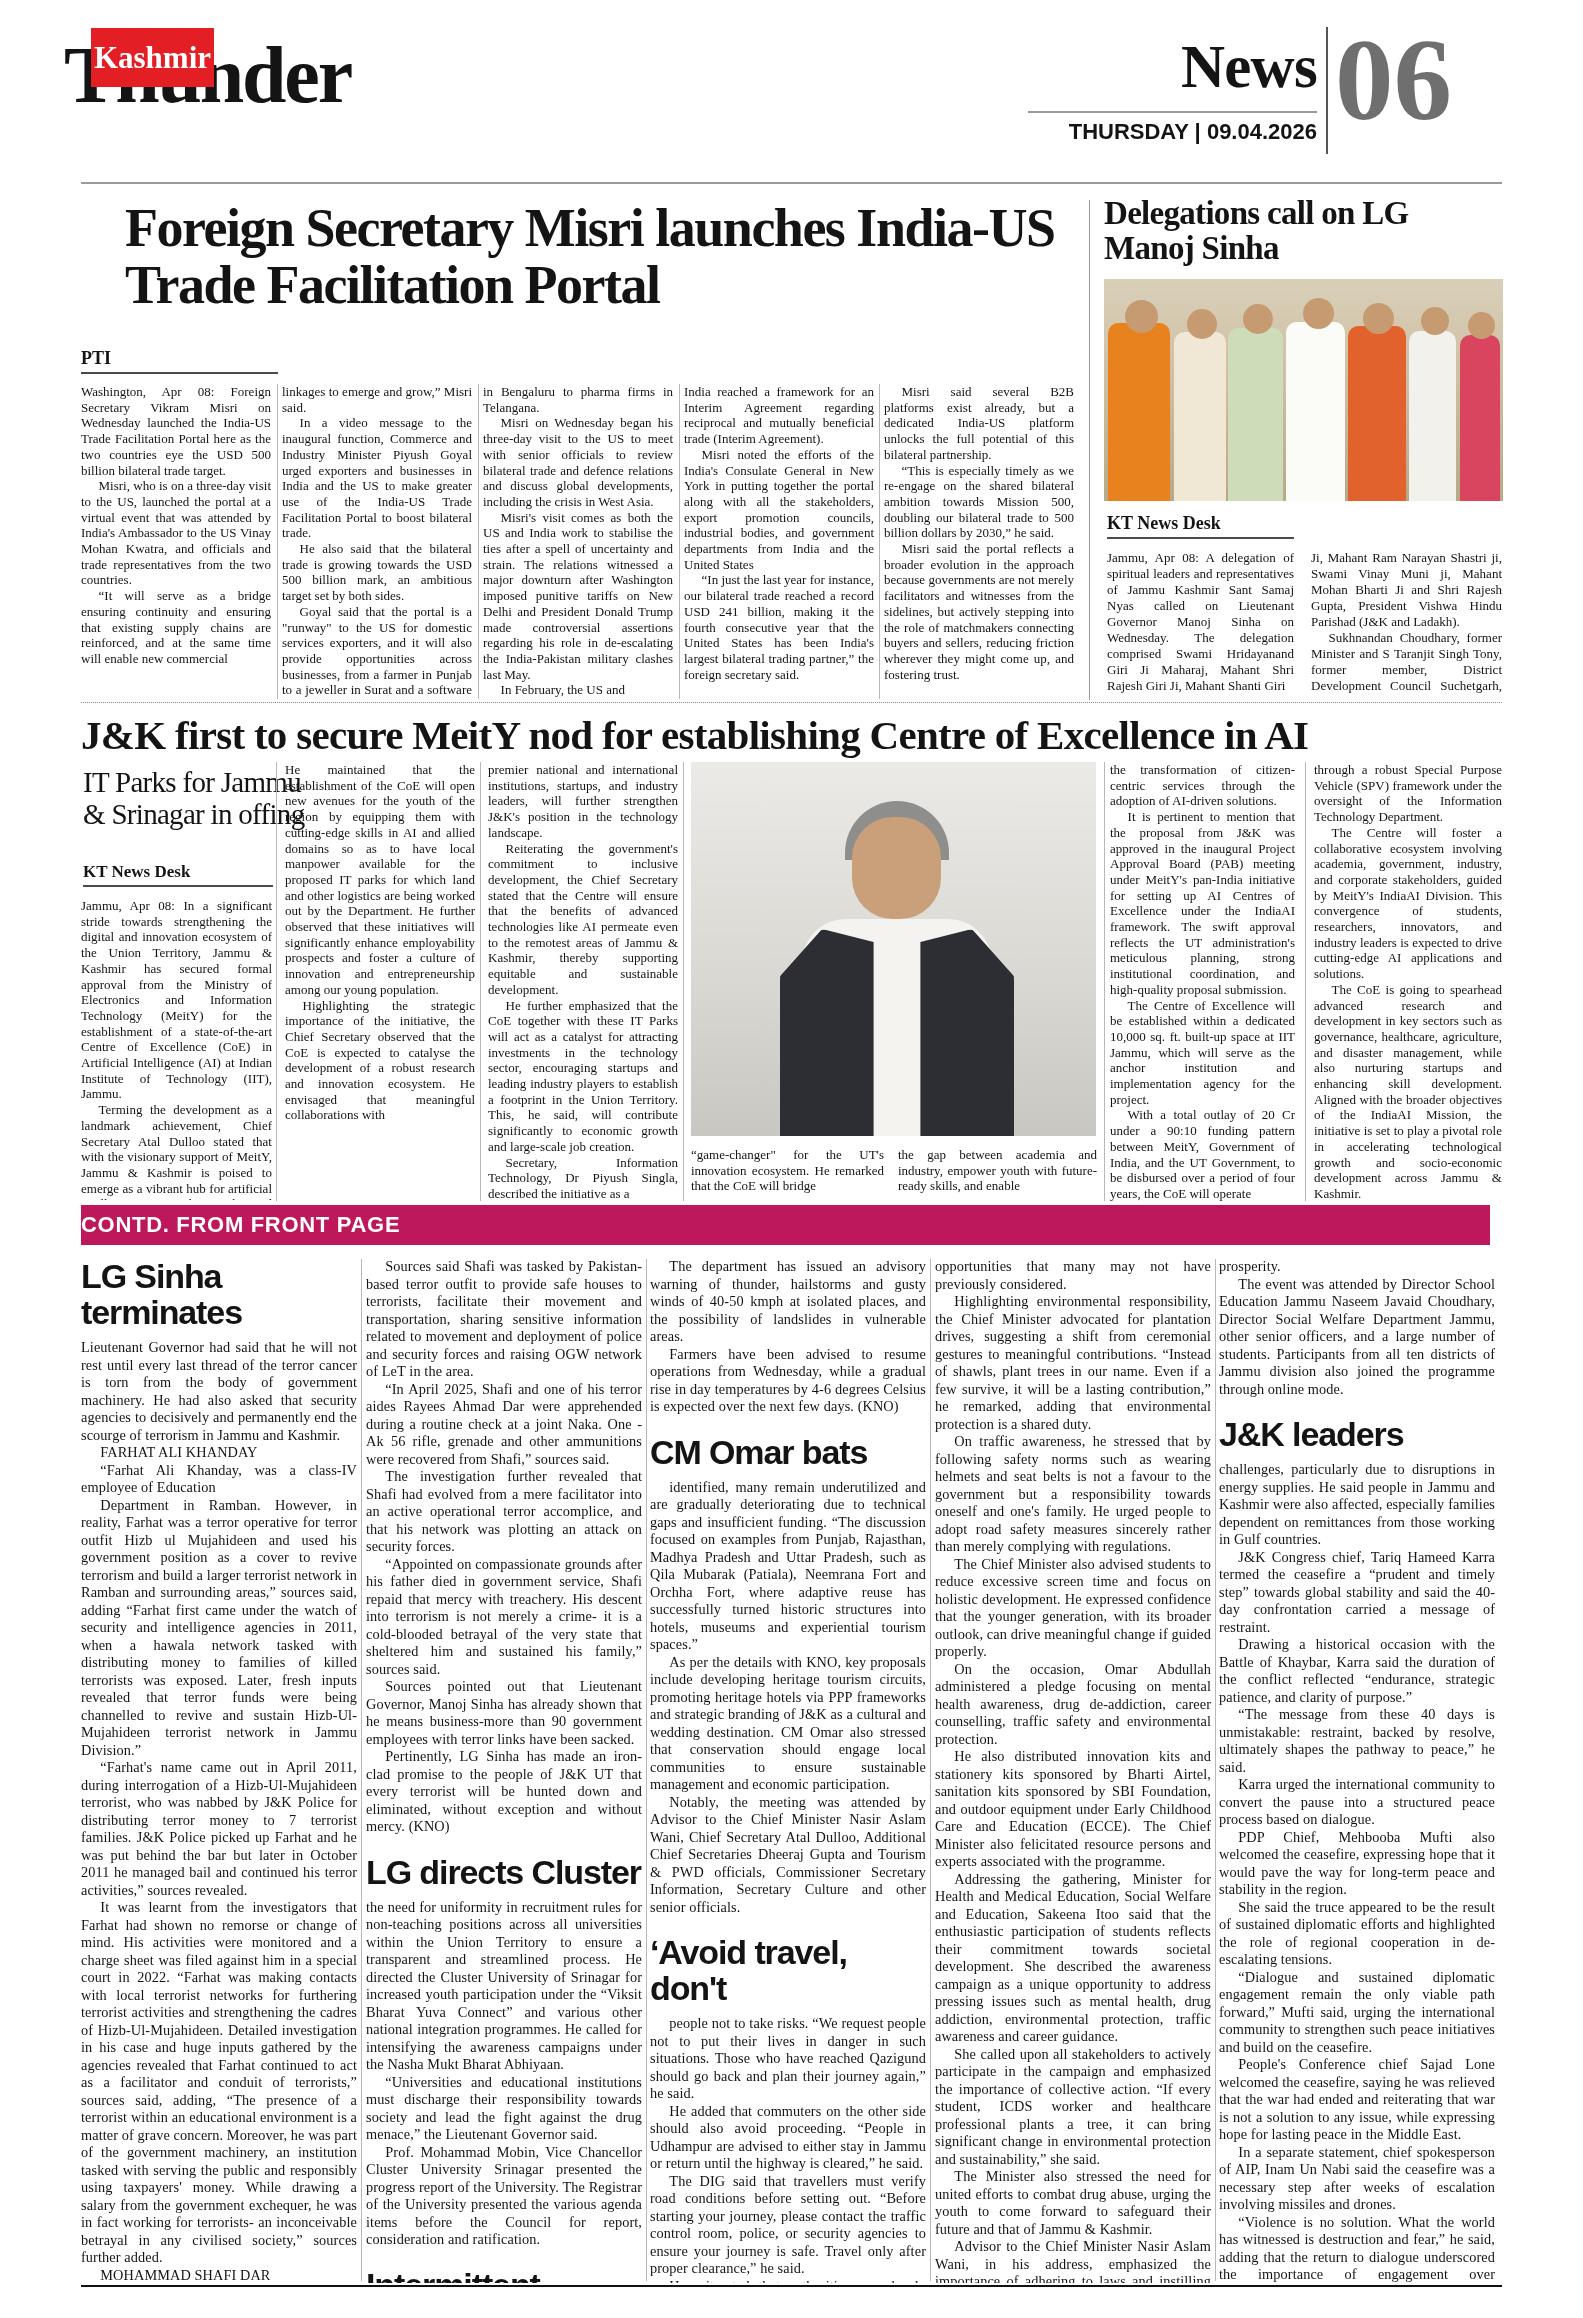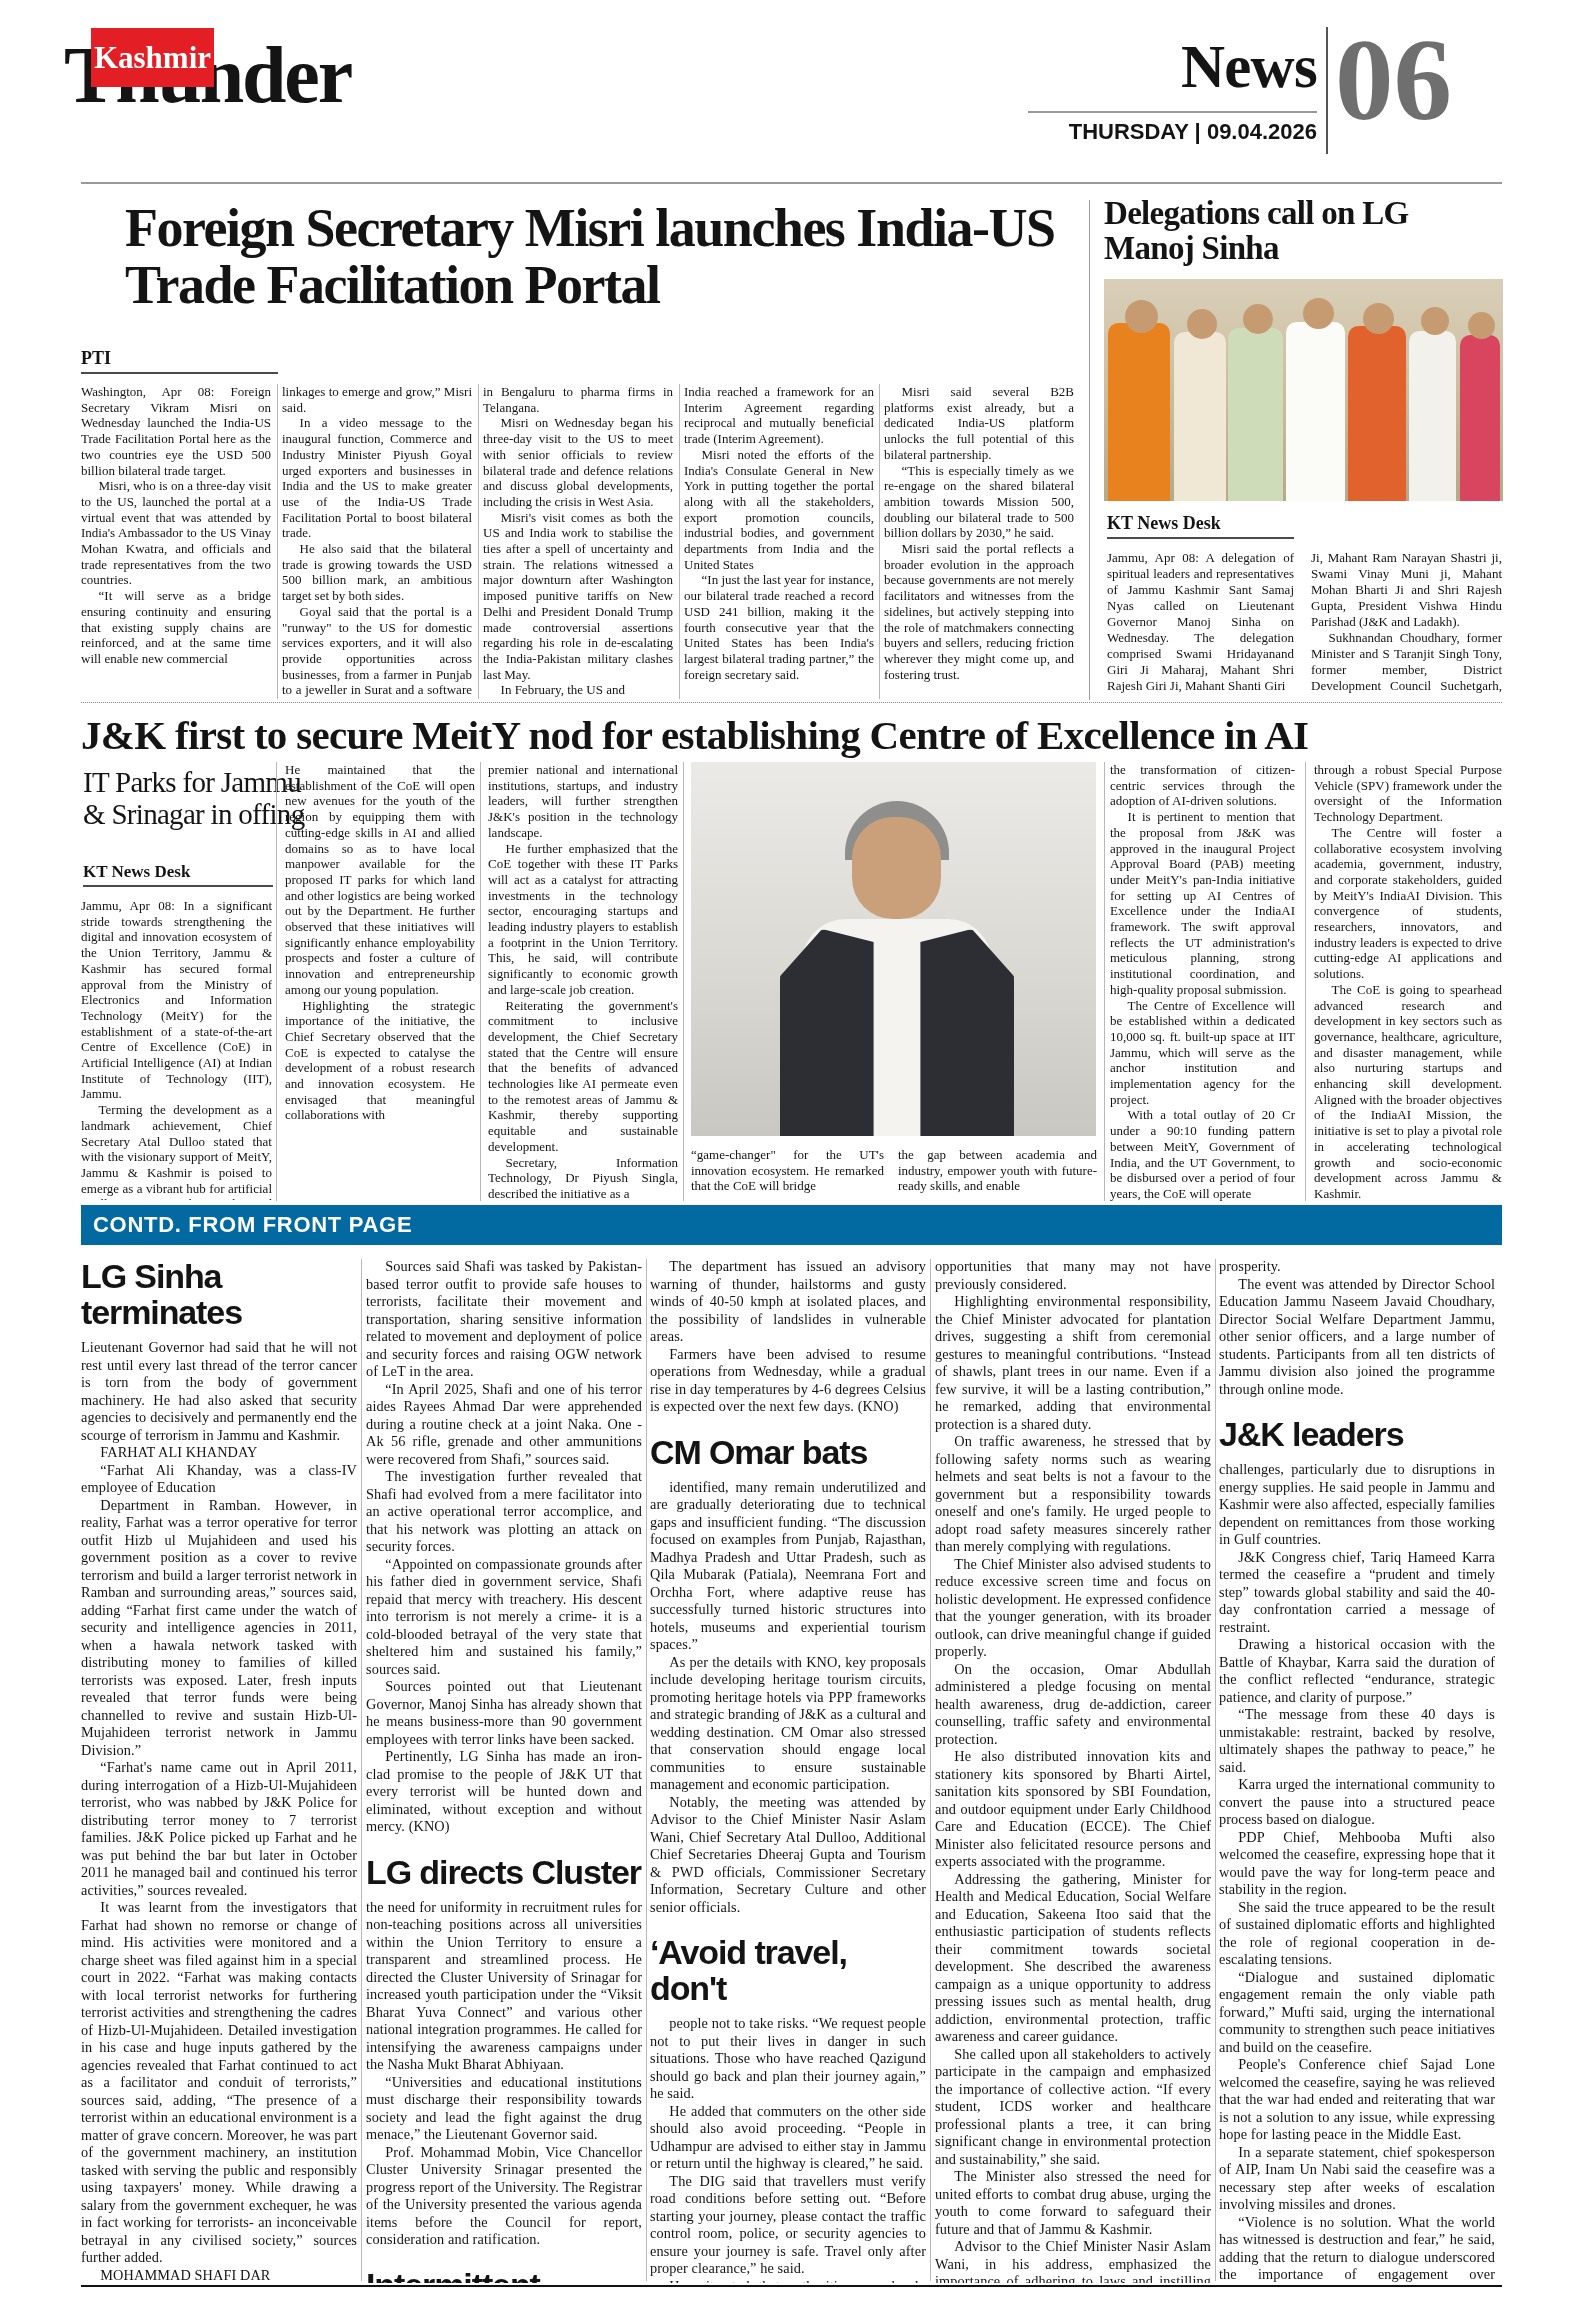--- a/index.html
+++ b/index.html
@@ -22,22 +22,22 @@
   
   .paras p{margin:0;padding:0;text-align:justify;text-indent:1.35em;}
   .paras p:first-child{text-indent:0;}
   .paras[data-first-indent] p:first-child{text-indent:1.35em;}
   .body-top{font-size:13px;line-height:15.7px;}
   .body-ai{font-size:13px;line-height:15.7px;}
   .body-del{font-size:13px;line-height:16px;}
   .body-btm{font-size:14.3px;line-height:17.5px;letter-spacing:0.1px;}
   .colbox{overflow:hidden;}
   
-  .banner{background:#0369a1;color:#ffffff;font-family:"Liberation Sans",sans-serif;
-          font-weight:bold;font-size:22px;letter-spacing:0.7px;line-height:40px;padding-left:12px;}
+  .banner{background:#be185d;color:#ffffff;font-family:"Liberation Sans",sans-serif;
+          font-weight:bold;font-size:22px;letter-spacing:0.7px;line-height:40px;}
   .bhead{font-family:"Liberation Sans",sans-serif;font-weight:bold;font-size:34px;
          letter-spacing:-1.1px;line-height:36px;margin:18px 0 9px 0;}
   .bhead.first{margin-top:0;}
   
   .photo{overflow:hidden;}
   .photo-del{background:linear-gradient(180deg,#d9cfb9 0%,#cbbb9d 55%,#b7a888 100%);}
   .fig{position:absolute;border-radius:10.4px 10.4px 0 0;}
   .fighead{position:absolute;border-radius:50%;background:#c79b72;}
   .photo-ai{background:linear-gradient(180deg,#eceae6 0%,#d9d7d2 60%,#c9c7c2 100%);}
 </style>
@@ -138,22 +138,22 @@
   <div class="abs paras body-ai colbox" style="left:81px;top:898px;width:191px;height:302px;">
       <p>Jammu, Apr 08: In a significant stride towards strengthening the digital and innovation ecosystem of the Union Territory, Jammu &amp; Kashmir has secured formal approval from the Ministry of Electronics and Information Technology (MeitY) for the establishment of a state-of-the-art Centre of Excellence (CoE) in Artificial Intelligence (AI) at Indian Institute of Technology (IIT), Jammu.</p>
       <p>Terming the development as a landmark achievement, Chief Secretary Atal Dulloo stated that with the visionary support of MeitY, Jammu &amp; Kashmir is poised to emerge as a vibrant hub for artificial intelligence and advanced technologies,</p>
     </div>
   <div class="abs paras body-ai colbox" style="left:285px;top:762px;width:190px;height:439px;">
       <p>He maintained that the establishment of the CoE will open new avenues for the youth of the region by equipping them with cutting-edge skills in AI and allied domains so as to have local manpower available for the proposed IT parks for which land and other logistics are being worked out by the Department. He further observed that these initiatives will significantly enhance employability prospects and foster a culture of innovation and entrepreneurship among our young population.</p>
       <p>Highlighting the strategic importance of the initiative, the Chief Secretary observed that the CoE is expected to catalyse the development of a robust research and innovation ecosystem. He envisaged that meaningful collaborations with</p>
     </div>
   <div class="abs paras body-ai colbox" style="left:488px;top:762px;width:190px;height:439px;">
       <p>premier national and international institutions, startups, and industry leaders, will further strengthen J&amp;K's position in the technology landscape.</p>
+      <p>Reiterating the government's commitment to inclusive development, the Chief Secretary stated that the Centre will ensure that the benefits of advanced technologies like AI permeate even to the remotest areas of Jammu &amp; Kashmir, thereby supporting equitable and sustainable development.</p>
       <p>He further emphasized that the CoE together with these IT Parks will act as a catalyst for attracting investments in the technology sector, encouraging startups and leading industry players to establish a footprint in the Union Territory. This, he said, will contribute significantly to economic growth and large-scale job creation.</p>
-      <p>Reiterating the government's commitment to inclusive development, the Chief Secretary stated that the Centre will ensure that the benefits of advanced technologies like AI permeate even to the remotest areas of Jammu &amp; Kashmir, thereby supporting equitable and sustainable development.</p>
       <p>Secretary, Information Technology, Dr Piyush Singla, described the initiative as a</p>
     </div>
 
   <div class="abs photo photo-ai" style="left:691px;top:762px;width:405px;height:374px;">
     <div class="abs" style="left:154px;top:39px;width:104px;height:59px;border-radius:52px 52px 0 0;background:#8e8e8c;"></div>
     <div class="abs" style="left:161px;top:55px;width:89px;height:102px;border-radius:41px;background:#c9a07a;"></div>
     <div class="abs" style="left:111px;top:157px;width:190px;height:222px;border-radius:44px 44px 0 0;background:#f4f3ef;"></div>
     <div class="abs" style="left:89px;top:167px;width:234px;height:215px;border-radius:52px 52px 0 0;background:#2c2e33;
                 clip-path:polygon(0 100%,0 22%,18% 0,40% 6%,40% 100%,60% 100%,60% 6%,82% 0,100% 22%,100% 100%);"></div>
   </div>

